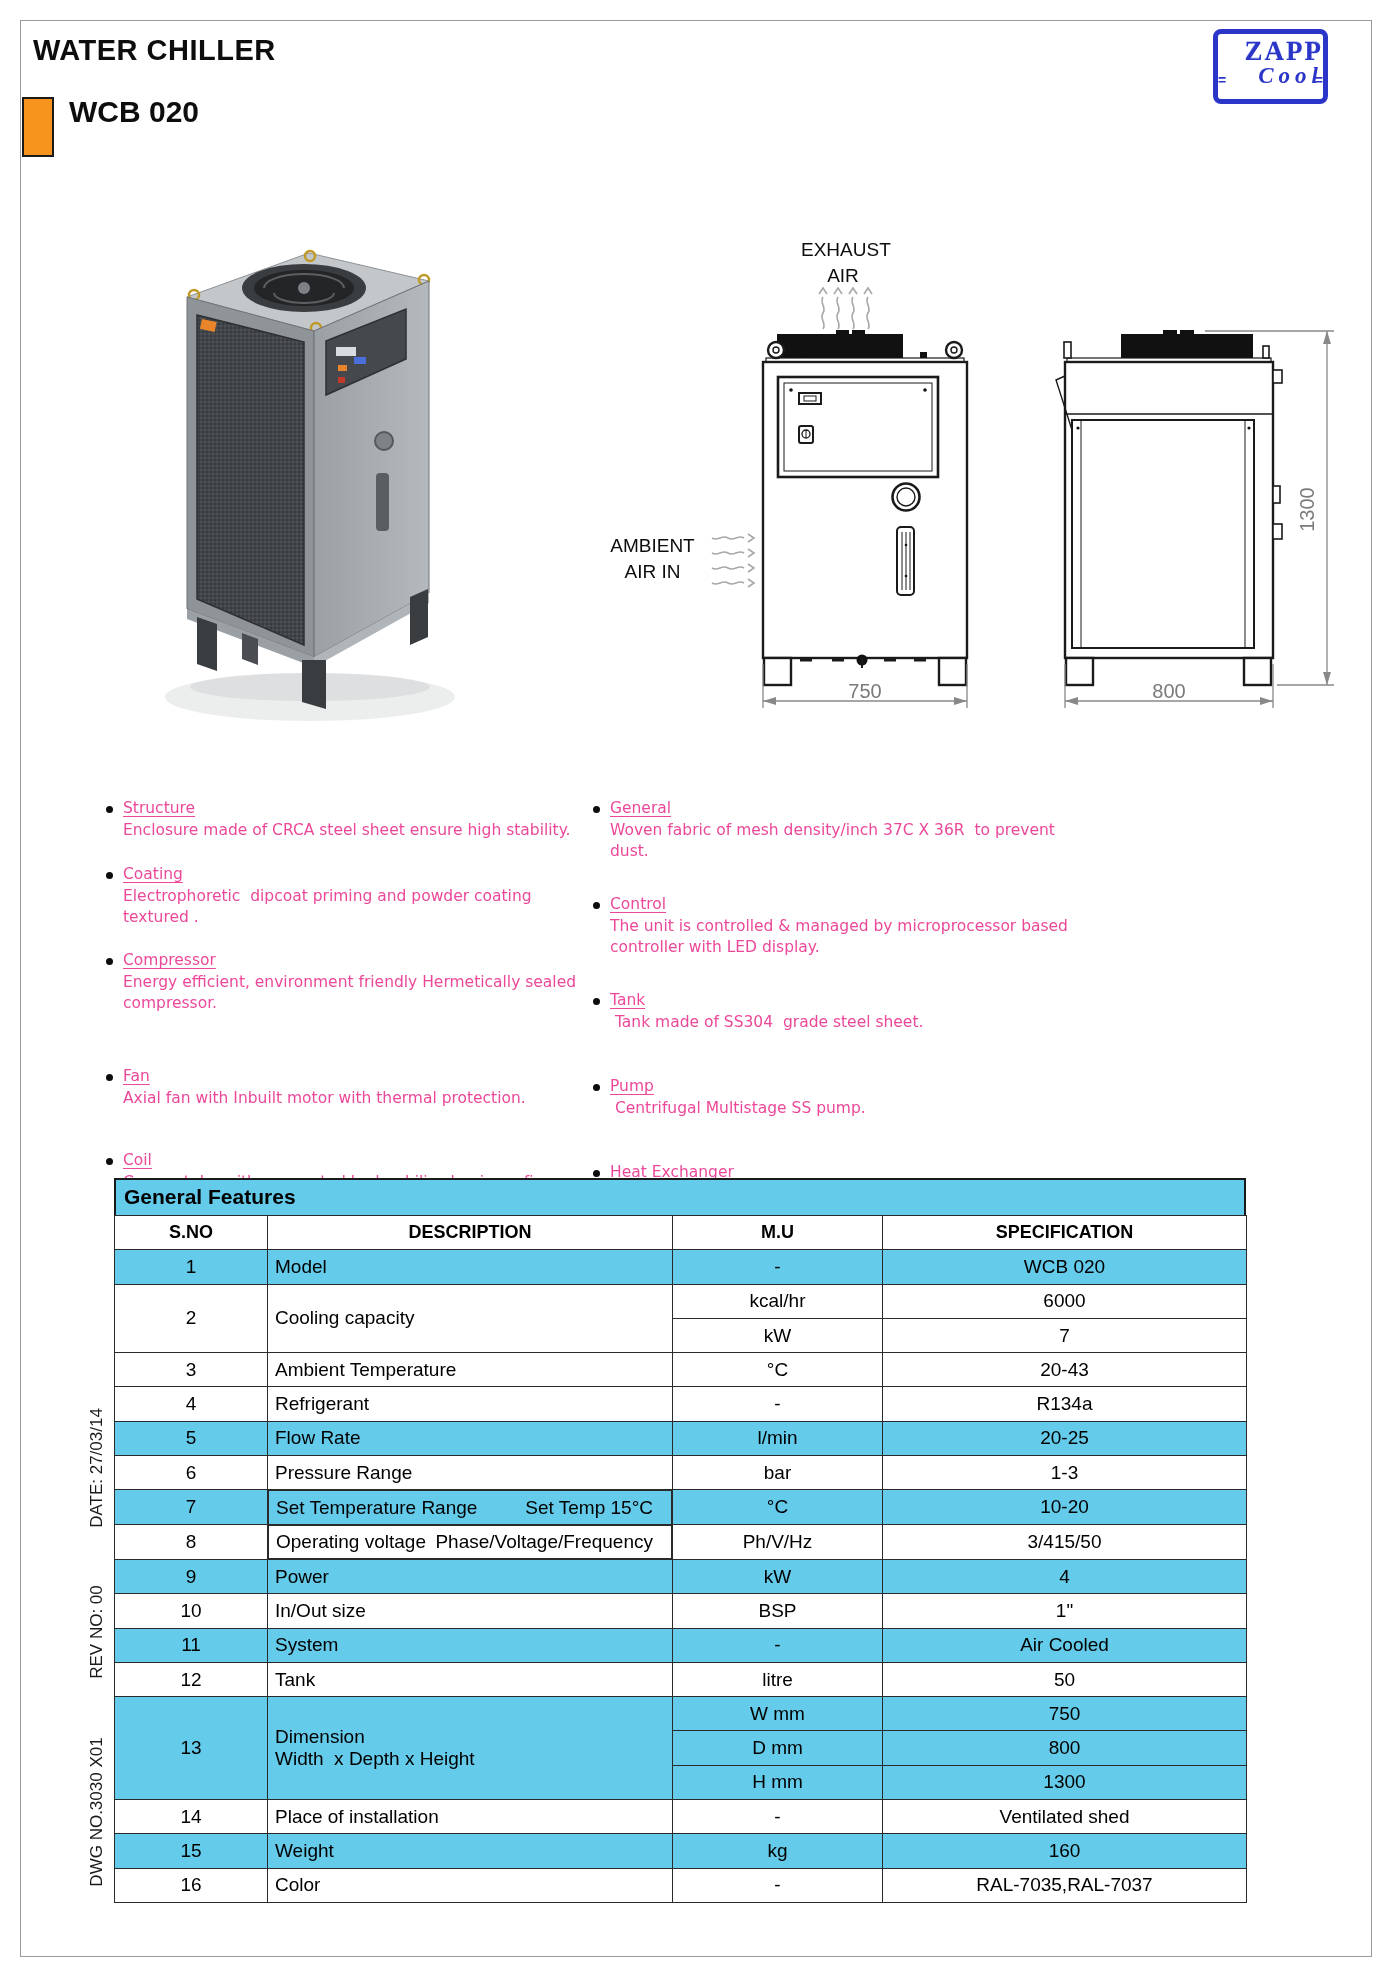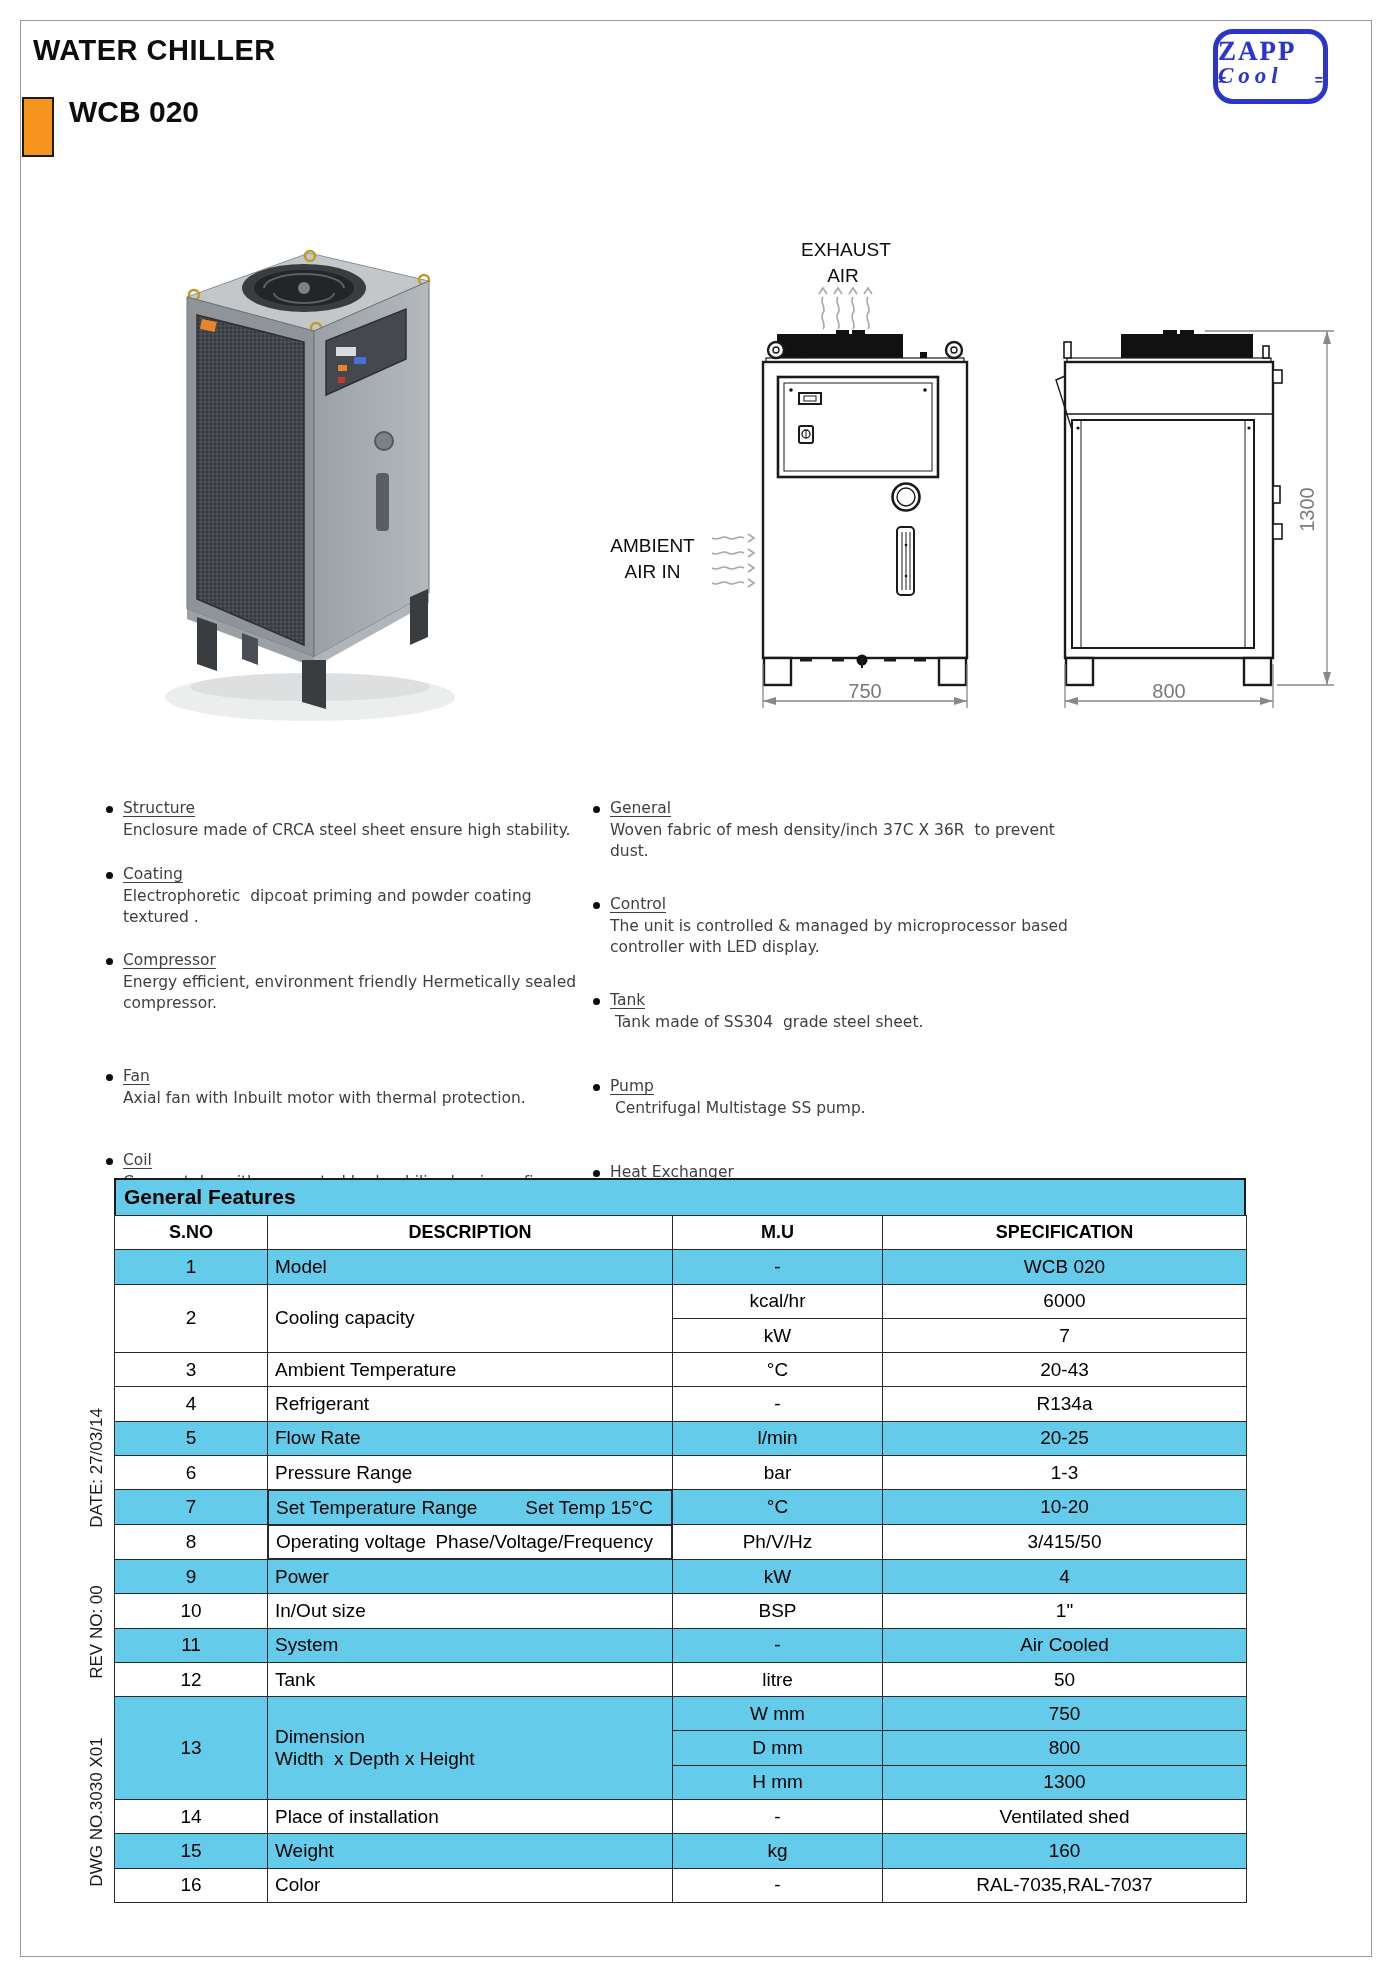--- a/index.html
+++ b/index.html
@@ -21,21 +21,21 @@
     position:absolute; left:22px; top:97px; width:32px; height:60px;
     background:#F7941E; border:2px solid #1a1a1a;
   }
   .model-title {
     position:absolute; left:69px; top:95px;
     font-size:30px; font-weight:bold; color:#0d0d0d;
   }
   
   .logo {
     position:absolute; left:1213px; top:29px; width:115px; height:75px;
-    border:5px solid #2B35C8; border-radius:20px; background:#fff; text-align:left;
+    border:5px solid #2B35C8; border-radius:8px; background:#fff; text-align:right;
   }
   .logo-top {
     font-family:"Liberation Serif", serif;
     font-size:27px; font-weight:bold; letter-spacing:2px; color:#2B35C8;
     margin-top:2px; text-shadow:0 -1px 0 #b9c2f0;
   }
   .logo-bottom-row{ position:relative; margin-top:-4px; }
   .logo-bottom {
     font-family:"Liberation Serif", serif; font-style:italic;
     font-size:23px; font-weight:bold; letter-spacing:5px; color:#2B35C8;
@@ -48,21 +48,21 @@
   .ambient-label { left:595px; top:533px; width:115px; }
   .dim-label { position:absolute; font-size:20px; color:#7a7a7a; text-align:center; }
   .dim-750 { left:815px; top:680px; width:100px; }
   .dim-800 { left:1119px; top:680px; width:100px; }
   .dim-1300 { left:1276px; top:498px; width:62px; transform:rotate(-90deg); transform-origin:center; }
   .diagram-svg { position:absolute; left:470px; top:185px; }
   .photo-svg { position:absolute; left:142px; top:235px; }
   
   .feature {
     position:absolute; padding-left:19px; width:486px;
-    font-family:"DejaVu Sans", sans-serif; font-size:15.5px; line-height:21.5px; color:#404040;
+    font-family:"DejaVu Sans", sans-serif; font-size:15.5px; line-height:21.5px; color:#ec4899;
   }
   .feature .dot {
     position:absolute; left:2px; top:8px; width:7px; height:7px; border-radius:50%; background:#0d0d0d;
   }
   .feature-head { text-decoration:underline; text-underline-offset:3px; }
   .feature-body { white-space:pre-wrap; }
   .fl { left:104px; } .fr { left:591px; width:478px; }
   .y1 { top:798px; } .y2l { top:864px; } .y3l { top:950px; } .y4l { top:1066px; } .y5l { top:1150px; }
   .y2r { top:894px; } .y3r { top:990px; } .y4r { top:1076px; } .y5r { top:1162px; }
   

